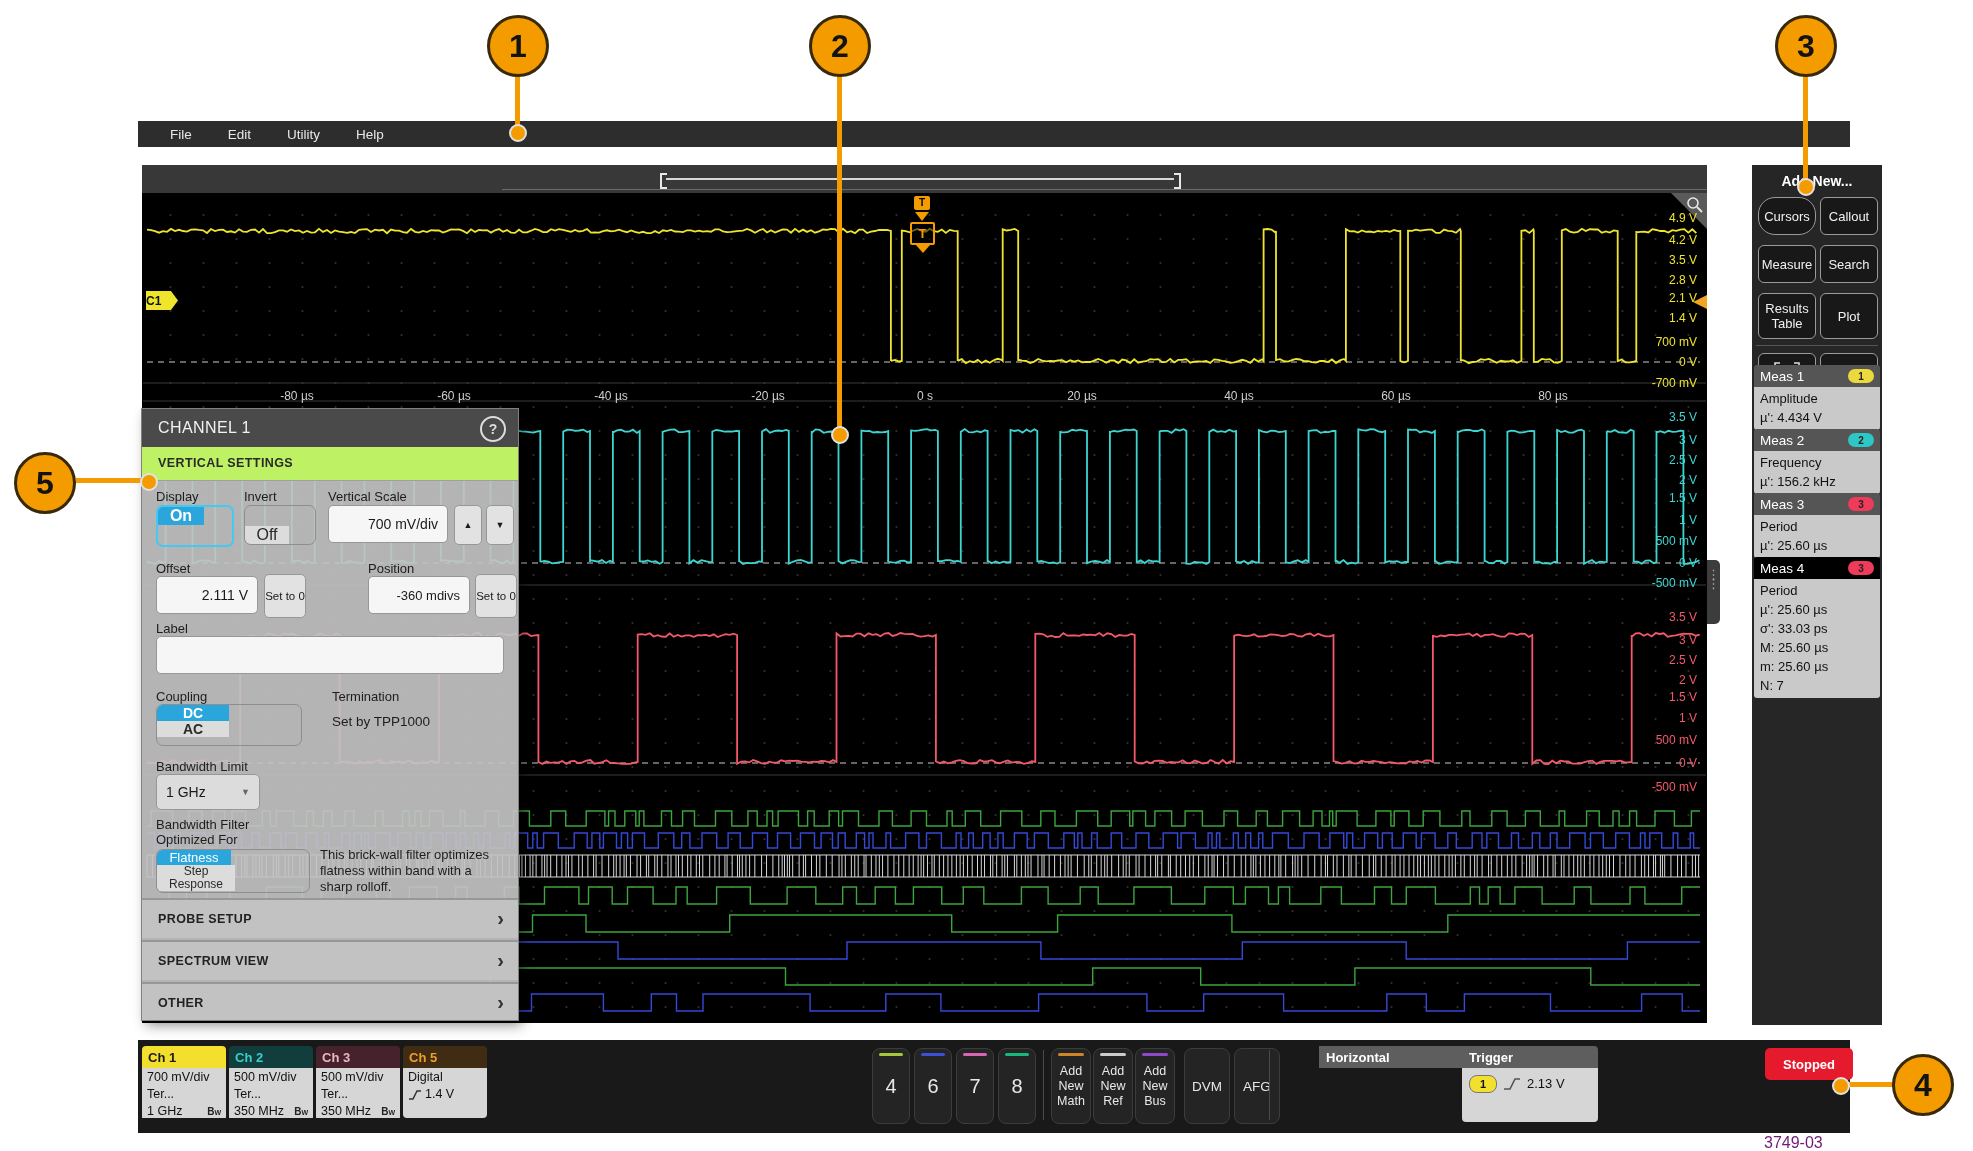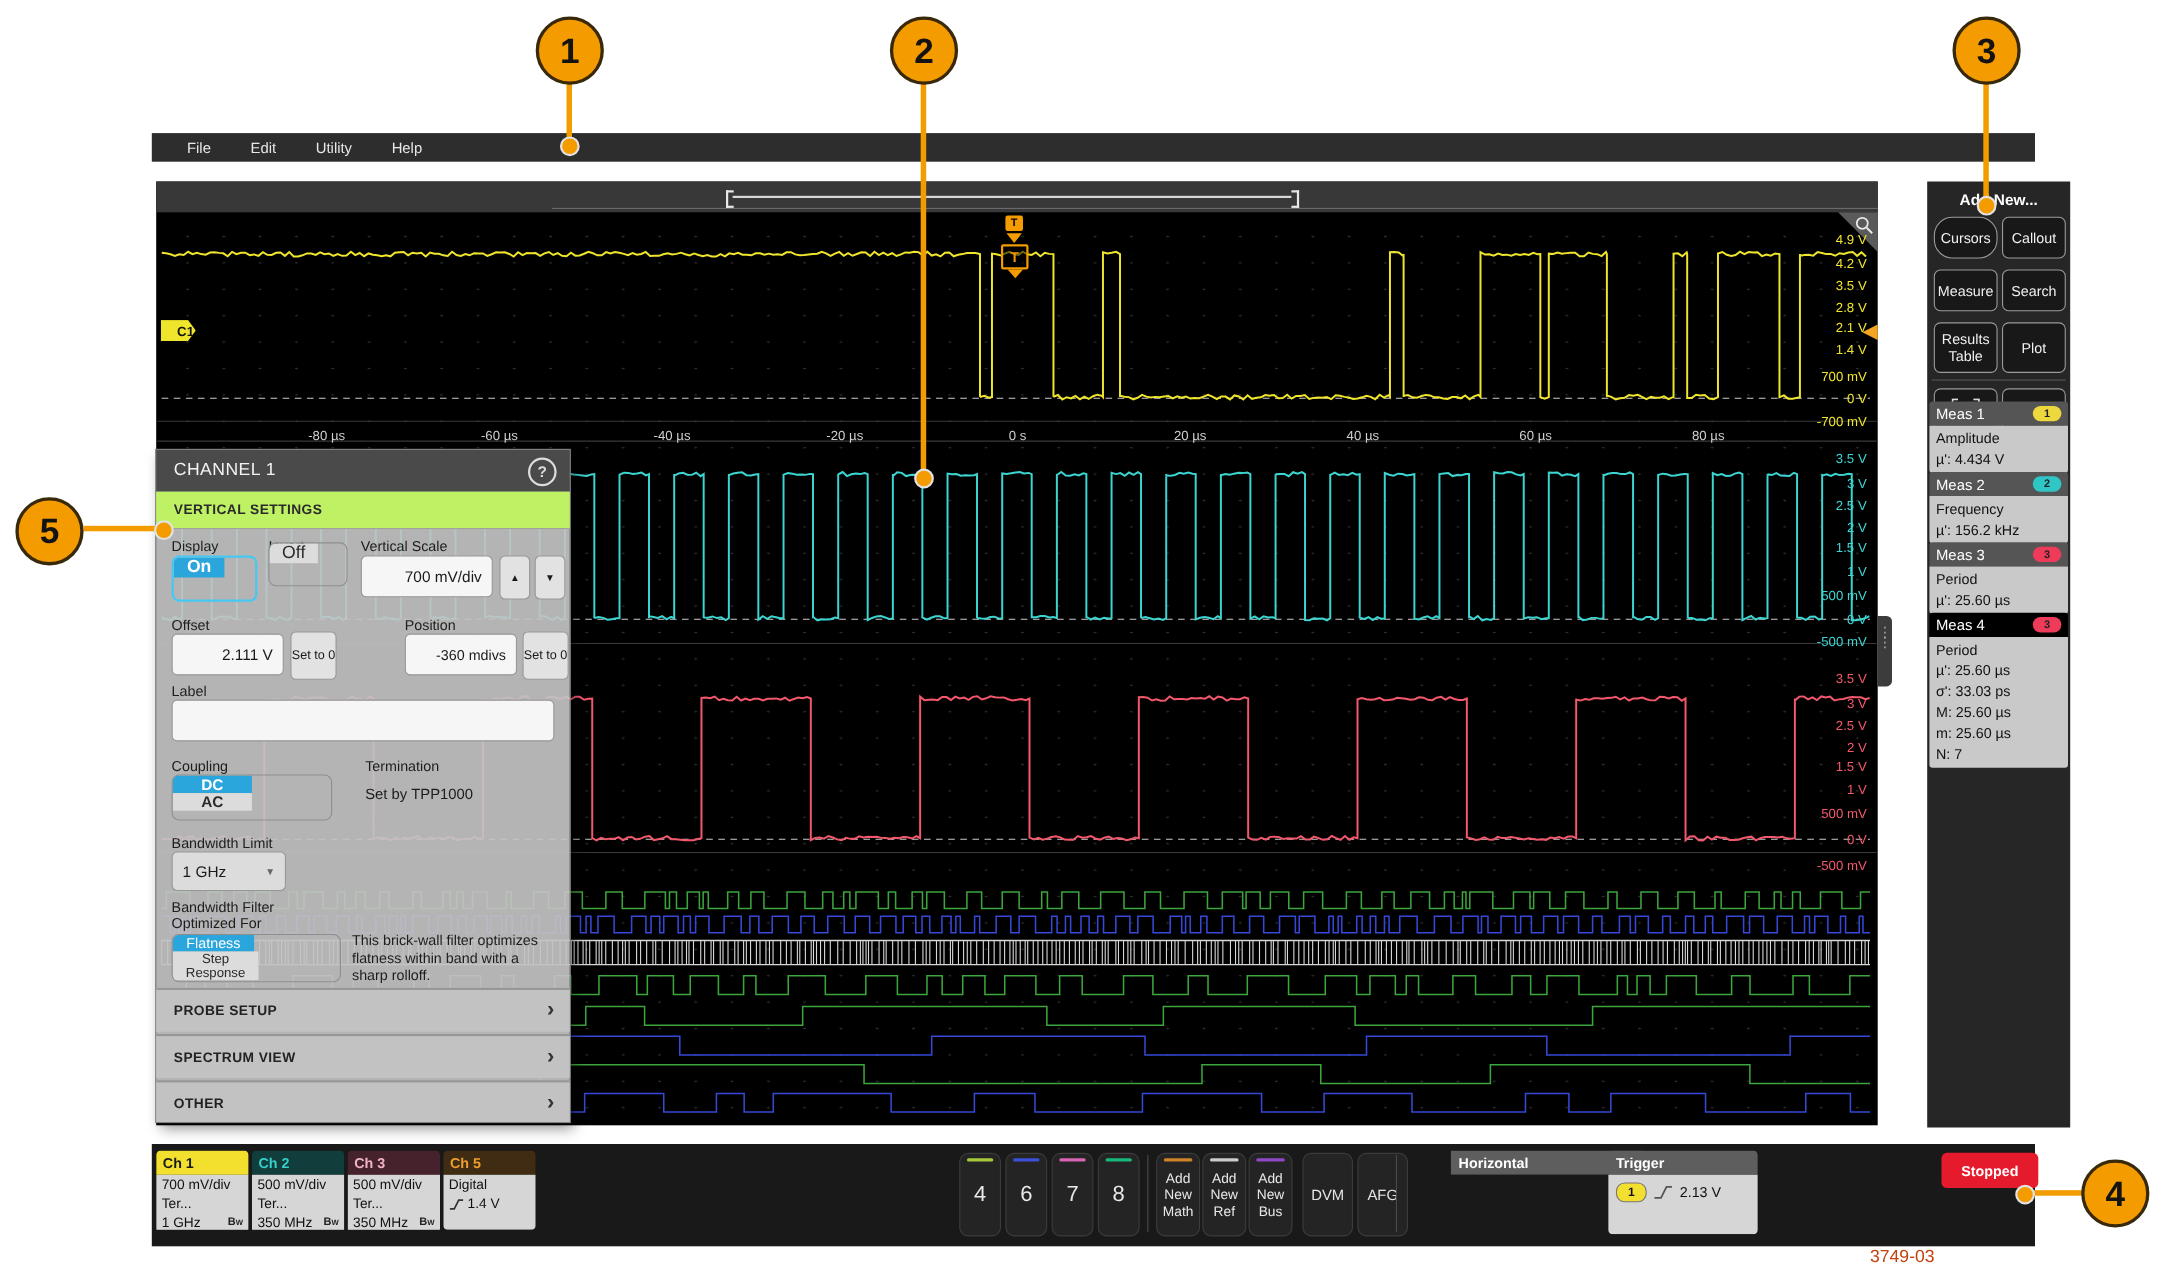--- a/index.html
+++ b/index.html
@@ -20,21 +20,21 @@
   #wave-title{left:16px;top:5px;color:#dcdcdc;font-size:15px;}
   .ruler-line{height:2px;background:#d8d8d8;top:13px;z-index:3;}
   .ruler-full{height:1px;background:#6a6a6a;top:24px;z-index:3;}
   .bracket{width:5px;height:12px;top:8px;z-index:3;}
   .bracket.l{border-left:2px solid #e8e8e8;border-top:2px solid #e8e8e8;border-bottom:2px solid #e8e8e8;}
   .bracket.r{border-right:2px solid #e8e8e8;border-top:2px solid #e8e8e8;border-bottom:2px solid #e8e8e8;}
   #wave svg.plot{left:0;top:0;z-index:2;}
   .ylab{position:absolute;font-size:12px;transform:translateY(-50%);right:10px;text-align:right;z-index:3;}
   .xlab{position:absolute;font-size:12px;color:#cfcfcf;transform:translateX(-50%);top:224px;z-index:3;}
   #c1-badge{left:4px;top:126px;width:32px;height:19px;background:#efe52c;color:#111;
-            font-size:12px;font-weight:bold;display:flex;align-items:center;padding-left:15px;box-sizing:border-box;
+            font-size:12px;font-weight:bold;display:flex;align-items:center;padding-left:0;box-sizing:border-box;
             clip-path:polygon(0 0,78% 0,100% 50%,78% 100%,0 100%);z-index:3;}
   .trig-box-small{left:772px;top:31px;width:16px;height:14px;background:#f49b00;border-radius:2px;
                   color:#000;font-size:10px;font-weight:bold;text-align:center;line-height:14px;z-index:4;}
   .trig-arrow{left:773px;top:47px;width:0;height:0;border-left:7px solid transparent;
               border-right:7px solid transparent;border-top:9px solid #f49b00;z-index:4;}
   .trig-box-big{left:768px;top:57px;width:21px;height:19px;border:2px solid #f49b00;border-radius:2px;
                 color:#f49b00;background:rgba(0,0,0,.55);font-size:13px;font-weight:bold;text-align:center;line-height:19px;z-index:4;}
   .trig-tip{left:774px;top:80px;width:0;height:0;border-left:7px solid transparent;
             border-right:7px solid transparent;border-top:8px solid #f49b00;z-index:4;}
   #zoom-corner{right:0;top:28px;width:0;height:0;border-top:36px solid #5a5a5a;border-left:36px solid transparent;z-index:3;}
@@ -106,21 +106,21 @@
             color:#111;font-size:11px;font-weight:bold;align-items:center;justify-content:center;vertical-align:middle;}
   #stopped{position:absolute;left:1627px;top:8px;width:88px;height:32px;background:#e51a2c;border-radius:5px;
            color:#fff;font-size:13px;font-weight:bold;display:flex;align-items:center;justify-content:center;cursor:pointer;}
 
   
   .callout{position:absolute;width:56px;height:56px;border-radius:50%;background:#f49b00;border:3px solid #38290a;
            color:#131313;font-size:32px;font-weight:bold;display:flex;align-items:center;justify-content:center;z-index:50;}
   .cline{position:absolute;background:#f49b00;z-index:49;}
   .cdot{position:absolute;width:14px;height:14px;border-radius:50%;background:#f49b00;border:2px solid #e2e2e2;z-index:49;}
 
-  #partnum{left:1700px;top:1134px;color:#c2410c;font-size:16px;z-index:4;}
+  #partnum{left:1764px;top:1134px;color:#701a75;font-size:16px;z-index:4;}
 </style>
 </head>
 <body>
 
 <div class="abs" id="menubar">
   <span class="menu-item">File</span>
   <span class="menu-item">Edit</span>
   <span class="menu-item">Utility</span>
   <span class="menu-item">Help</span>
 </div>
@@ -638,21 +638,21 @@
       <span>VERTICAL SETTINGS</span>
     </div>
 
   <div class="dlg-label" style="left:14px;top:80px;">Display</div>
   <div class="seg" id="toggle-display" style="left:14px;top:96px;width:74px;height:38px;">
     <div class="on" style="width:46px;">On</div>
     <div class="knob" style="width:26px;"></div>
   </div>
 
   <div class="dlg-label" style="left:102px;top:80px;">Invert</div>
-  <div class="seg" style="left:102px;top:84px;width:70px;height:38px;">
+  <div class="seg" style="left:102px;top:96px;width:70px;height:38px;justify-content:flex-end;">
     <div class="knob" style="width:24px;border-left:none;border-right:1px solid #999;"></div>
     <div class="off" style="width:44px;">Off</div>
   </div>
 
   <div class="dlg-label" style="left:186px;top:80px;">Vertical Scale</div>
   <div class="dlg-input" style="left:186px;top:96px;width:120px;height:38px;">700 mV/div</div>
   <div class="dlg-btn" style="left:312px;top:96px;width:26px;height:38px;font-size:9px;">▲</div>
   <div class="dlg-btn" style="left:344px;top:96px;width:26px;height:38px;font-size:9px;">▼</div>
 
   <div class="dlg-label" style="left:14px;top:152px;">Offset</div>

